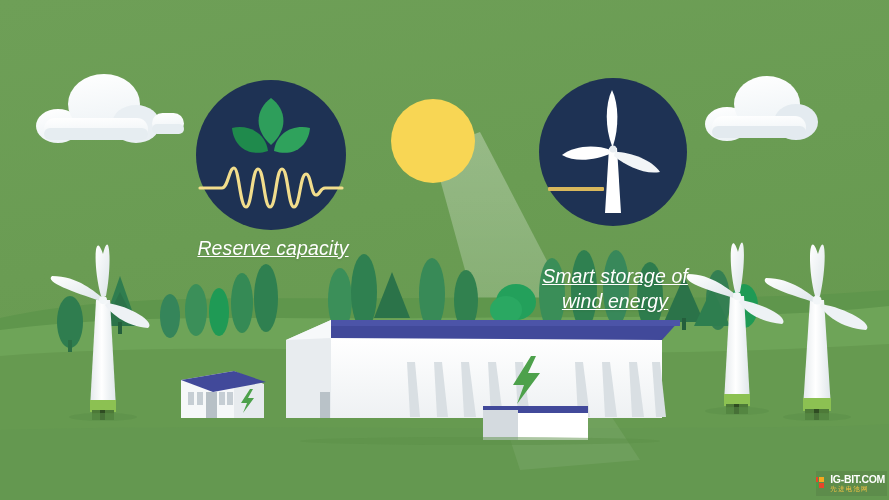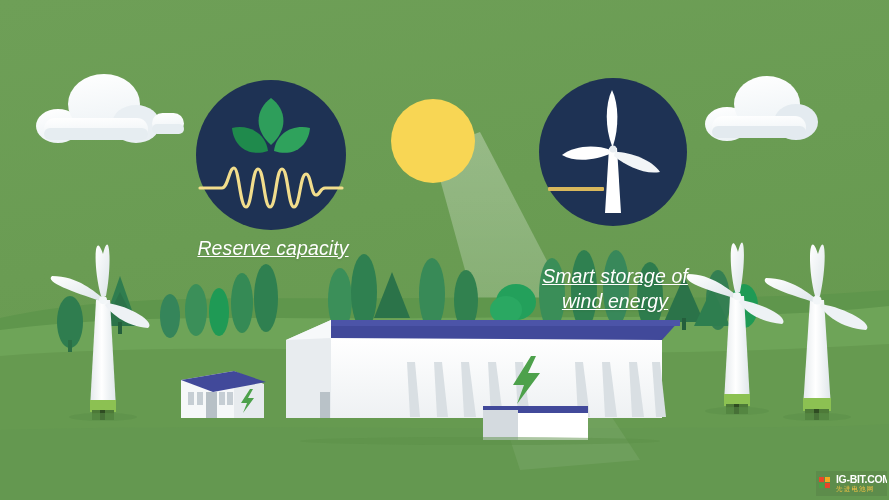--- a/index.html
+++ b/index.html
@@ -37,20 +37,21 @@
 
   
   #watermark {
     position:absolute;
     left:816px; top:471px;
     width:71px; height:25px;
     background:#5d8c4b;
     display:flex; align-items:center;
     padding:1px 2px;
     overflow:hidden;
+    justify-content:flex-end;
   }
   #wm-mark {
     width:16px; height:16px;
     flex:0 0 16px;
     margin-right:2px;
     position:relative;
   }
   #wm-mark i {
     position:absolute; display:block; width:5px; height:5px;
   }

